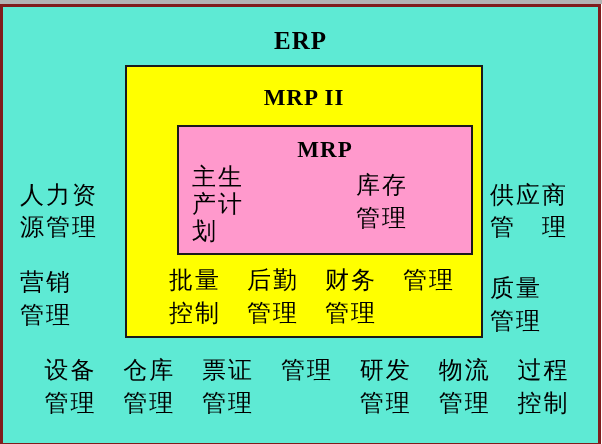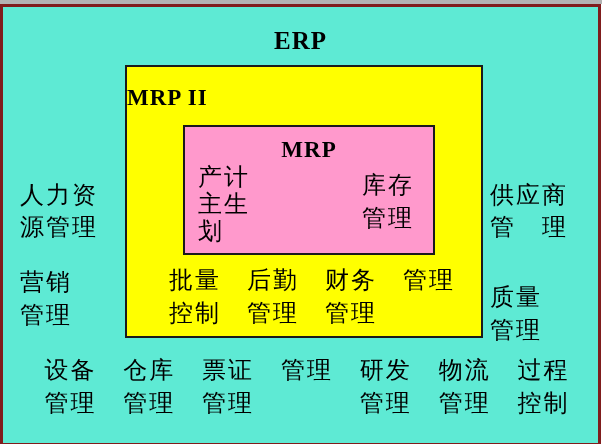--- a/index.html
+++ b/index.html
@@ -5,39 +5,39 @@
   html,body{margin:0;padding:0;background:#ffffff;}
   .page{position:relative;width:602px;height:444px;background:#ffffff;overflow:hidden;
         font-family:"Liberation Serif","DejaVu Serif",serif;color:#000;}
   .top-strip{position:absolute;top:0;left:0;width:602px;height:4px;background:#b3b3b3;}
   .frame{position:absolute;left:0;top:4px;width:595px;height:436px;border:3px solid #7f1d1d;
          background:#5eead4;text-decoration:underline;}
   .erp-title{position:absolute;top:20px;left:0;width:100%;text-align:center;
              font-weight:bold;font-size:25px;letter-spacing:1px;}
   .mrp2{position:absolute;left:122px;top:58px;width:354px;height:269px;
         border:2px solid #1a1a1a;background:#ffff00;}
-  .mrp2-title{position:absolute;top:18px;left:0;width:100%;
+  .mrp2-title{position:absolute;top:18px;left:0;width:100%;text-align:center;
               font-weight:bold;font-size:23px;letter-spacing:1px;}
-  .mrp{position:absolute;left:56px;top:58px;width:248px;height:126px;
-       border:2px solid #1a1a1a;background:#ff99cc;}
+  .mrp{position:absolute;left:50px;top:58px;width:248px;height:126px;
+       border:2px solid #1a1a1a;background:#ff99cc;padding-left:44px;}
   .mrp-title{position:absolute;top:10px;left:0;width:100%;text-align:center;
              font-weight:bold;font-size:23px;letter-spacing:1px;}
   .cn{font-size:24px;letter-spacing:2px;line-height:33px;}
   .ln{display:block;}
   .lbl{position:absolute;text-align:left;}
   .lbl-master{left:13px;top:37px;width:58px;text-align:left;line-height:27px;}
   .lbl-bom{left:100px;top:42px;width:62px;}
   .lbl-inv{left:177px;top:42px;width:62px;}
   .yrow{position:absolute;left:16px;right:0;top:197px;display:flex;
         justify-content:space-evenly;}
   .yrow .item{text-align:center;}
   .lbl-hr{left:17px;top:172px;width:106px;line-height:32px;}
   .lbl-marketing{left:17px;top:259px;width:106px;}
   .lbl-supplier{left:487px;top:172px;width:106px;line-height:32px;}
-  .lbl-quality{left:487px;top:274px;width:106px;}
+  .lbl-quality{left:487px;top:265px;width:106px;}
   .brow{position:absolute;left:28px;top:347px;width:552px;display:flex;
         justify-content:space-around;}
   .brow .item{text-align:left;}
 </style>
 </head>
 <body>
 
 <div class="page">
   <div class="top-strip"></div>
 
@@ -63,22 +63,22 @@
       <span class="ln">管理</span>
     </div>
 
     <div class="mrp2">
       <div class="mrp2-title">MRP II</div>
 
       <div class="mrp">
         <div class="mrp-title">MRP</div>
 
         <div class="lbl cn lbl-master">
+          <span class="ln">主生</span>
           <span class="ln">产计</span>
-          <span class="ln">主生</span>
           <span class="ln">划</span>
         </div>
         <div class="lbl cn lbl-inv">
           <span class="ln">库存</span>
           <span class="ln">管理</span>
         </div>
       </div>
 
       <div class="yrow cn">
         <div class="item">

